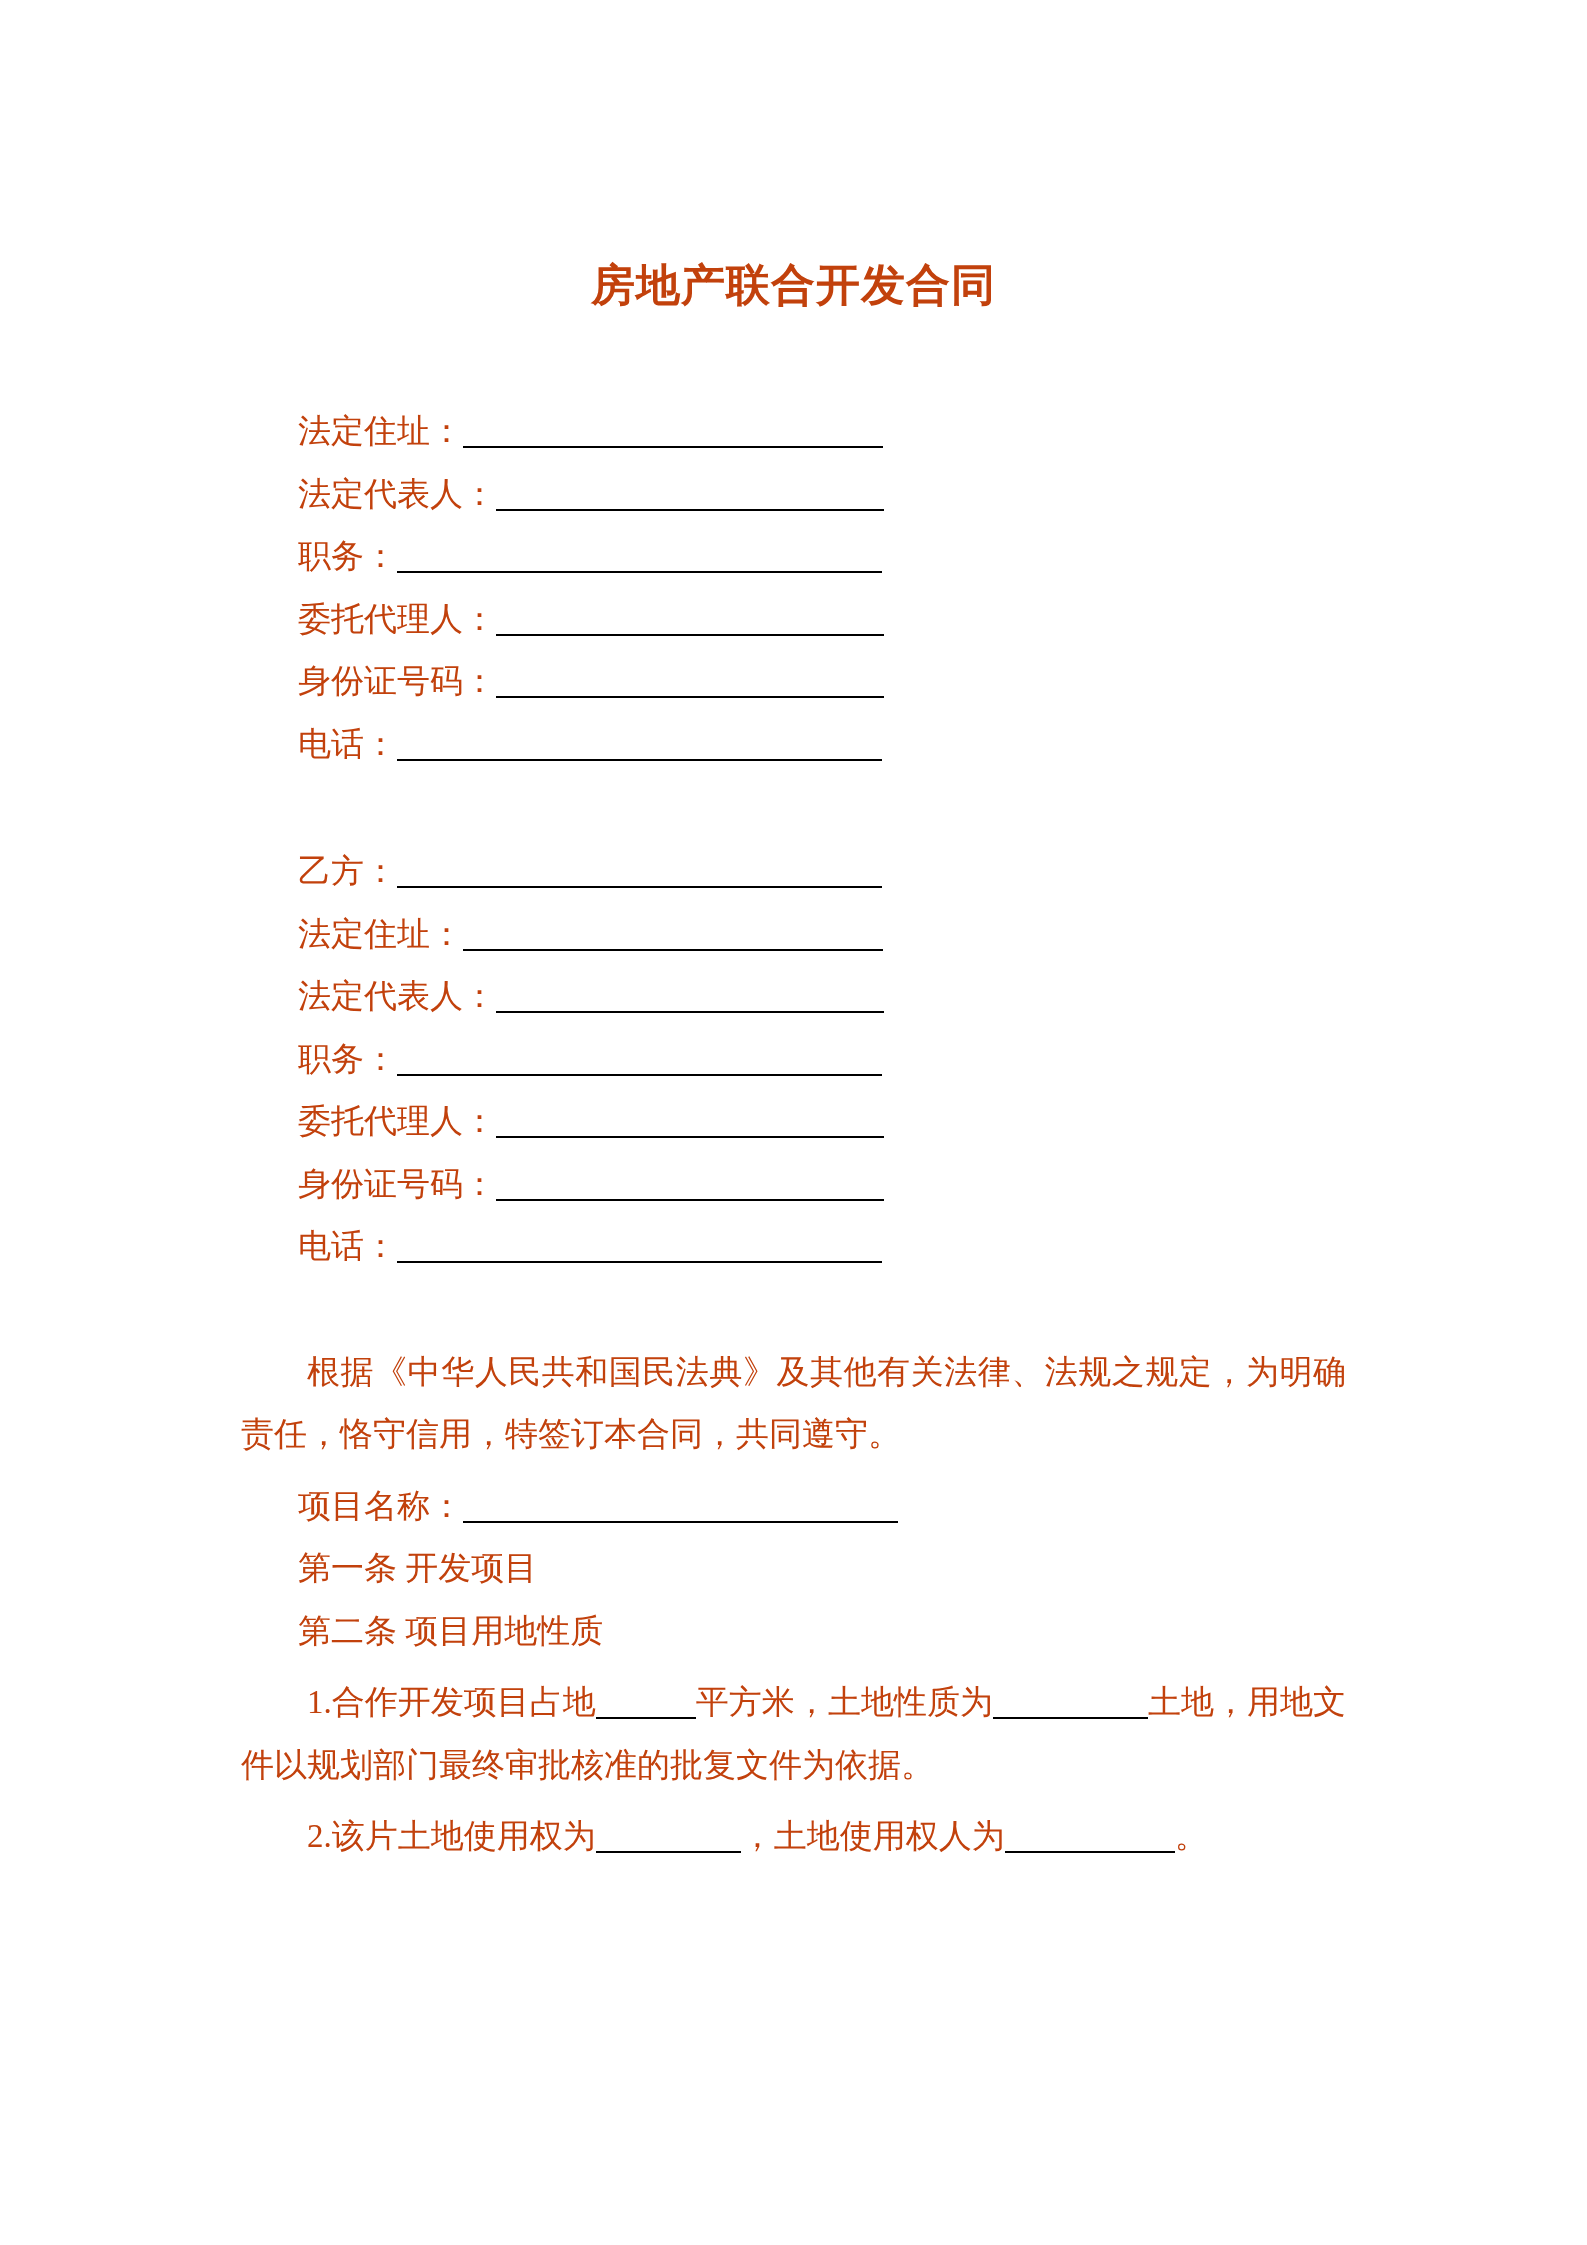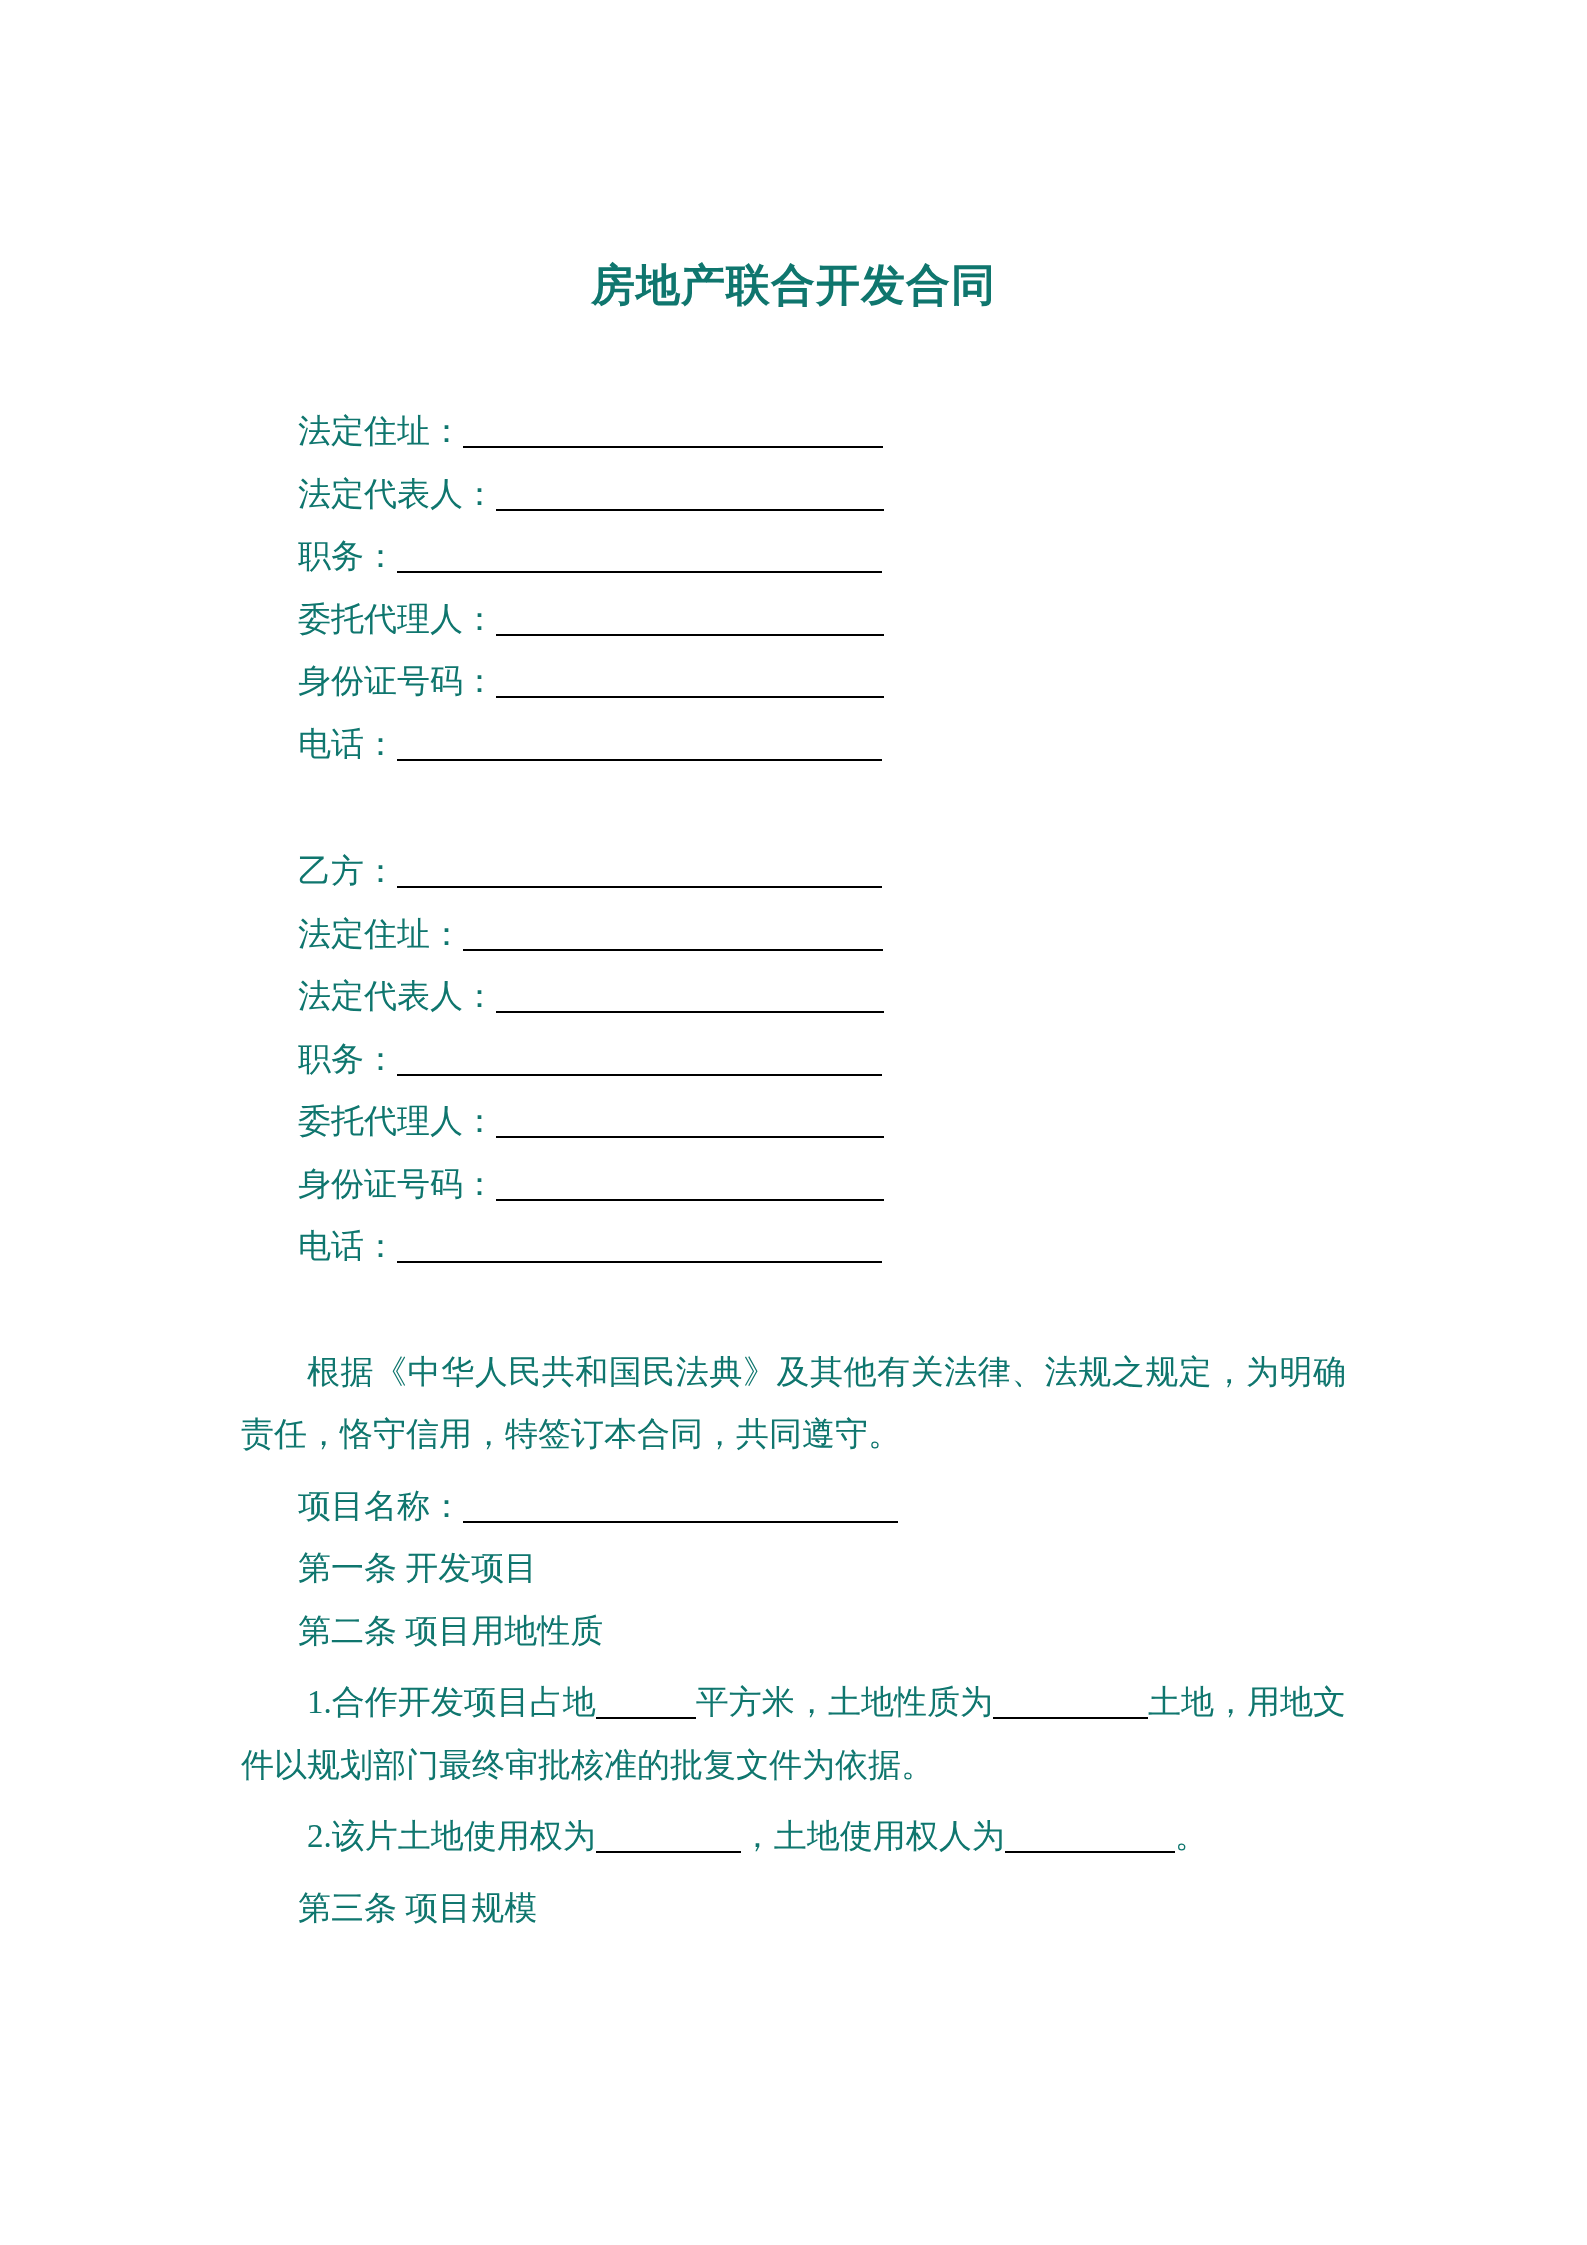--- a/index.html
+++ b/index.html
@@ -7,21 +7,21 @@
     padding: 0;
     background: #ffffff;
   }
   .page {
     position: relative;
     width: 1587px;
     height: 2229px;
     box-sizing: border-box;
     padding: 262px 232px 0 232px;
     background: #ffffff;
-    color: #0f766e;
+    color: #c2410c;
     font-family: "Liberation Serif", "DejaVu Serif", serif;
     font-size: 33px;
     overflow: hidden;
   }
   .doc-title {
     margin: 0;
     text-align: center;
     font-size: 44px;
     line-height: 48px;
     font-weight: bold;
@@ -119,16 +119,15 @@
     <div class="line">第一条 开发项目</div>
 
     <div class="line">第二条 项目用地性质</div>
     <p class="para">
       <span>1.合作开发项目占地</span><span class="blank w100"></span><span>平方米，土地性质为</span><span class="blank w155"></span><span>土地，用地文件以规划部门最终审批核准的批复文件为依据。</span>
     </p>
     <p class="para">
       <span>2.该片土地使用权为</span><span class="blank w145"></span><span>，土地使用权人为</span><span class="blank w170"></span><span>。</span>
     </p>
 
-    <div class="line">第三条 项目规模</div>
   </div>
 
 </div>
 
 </body></html>

